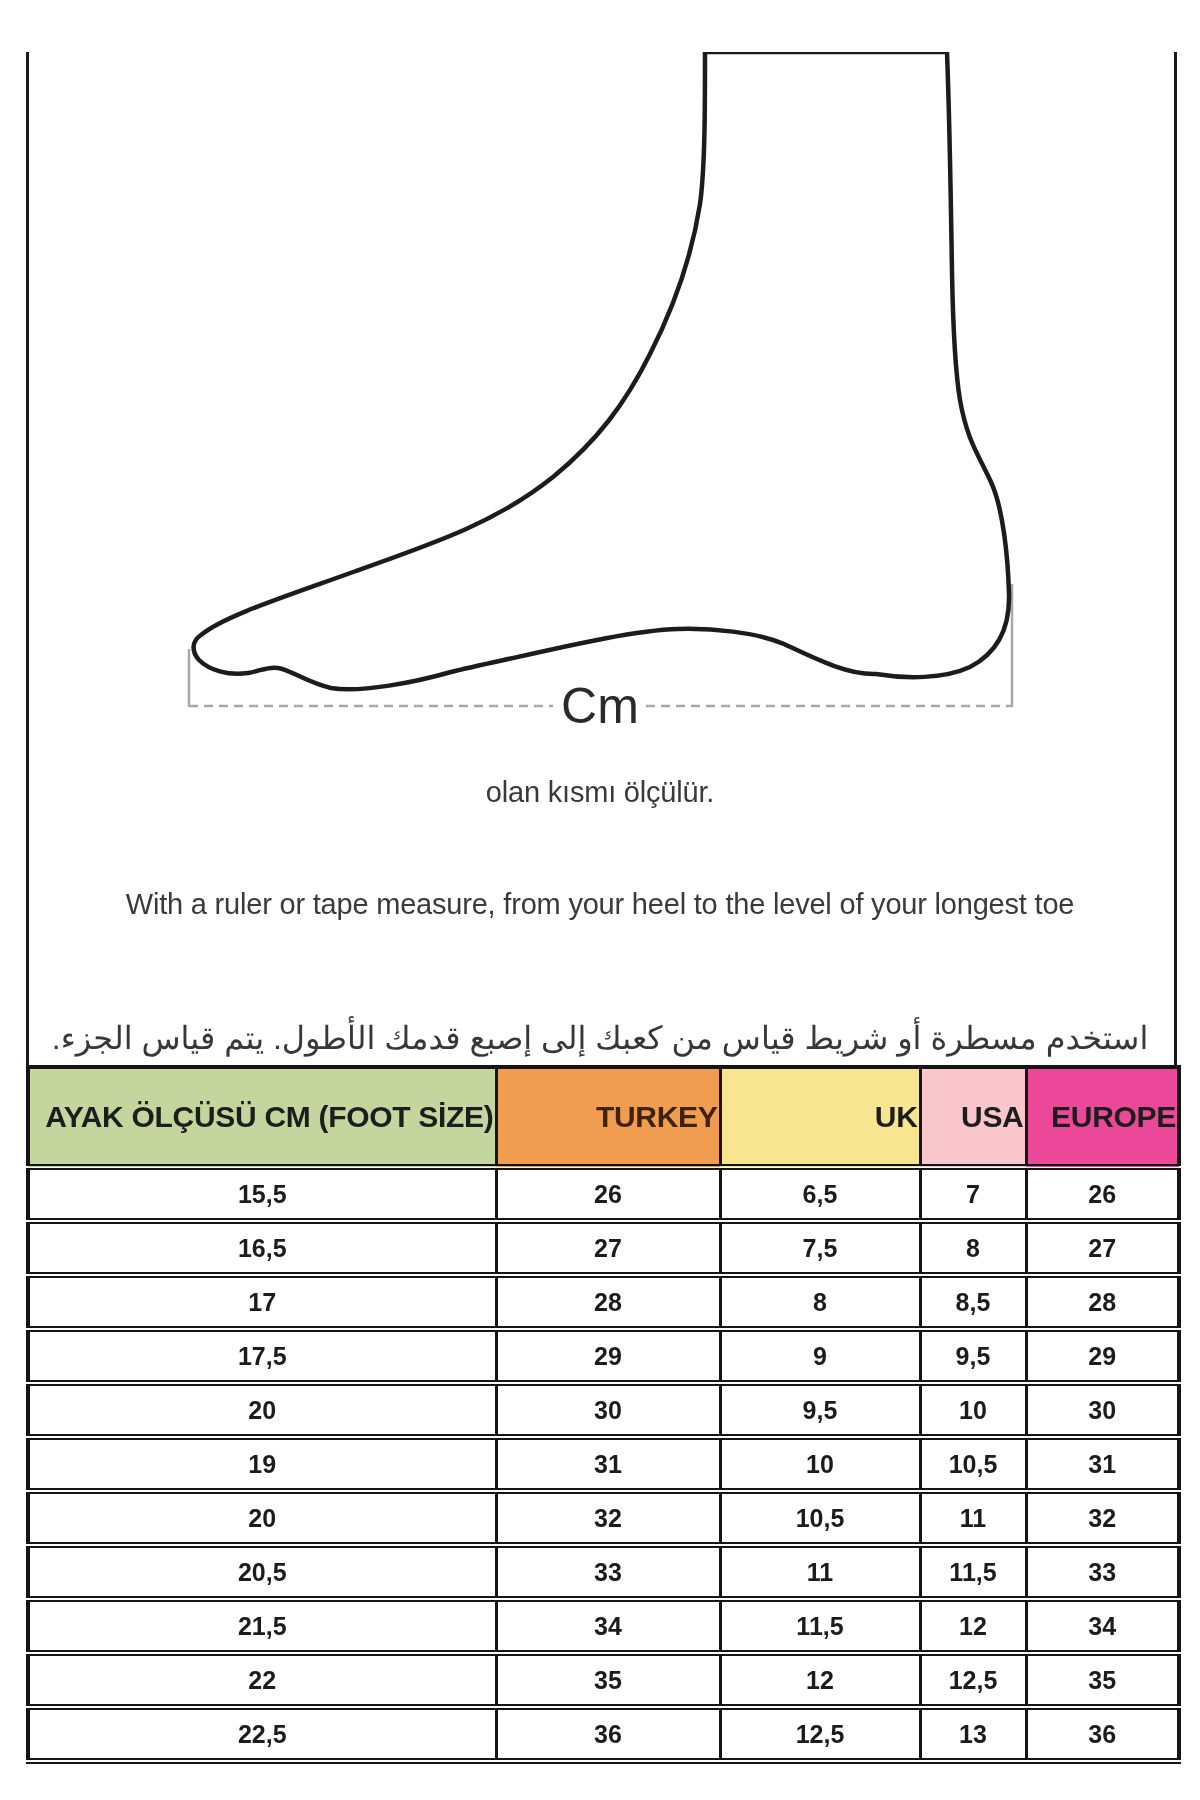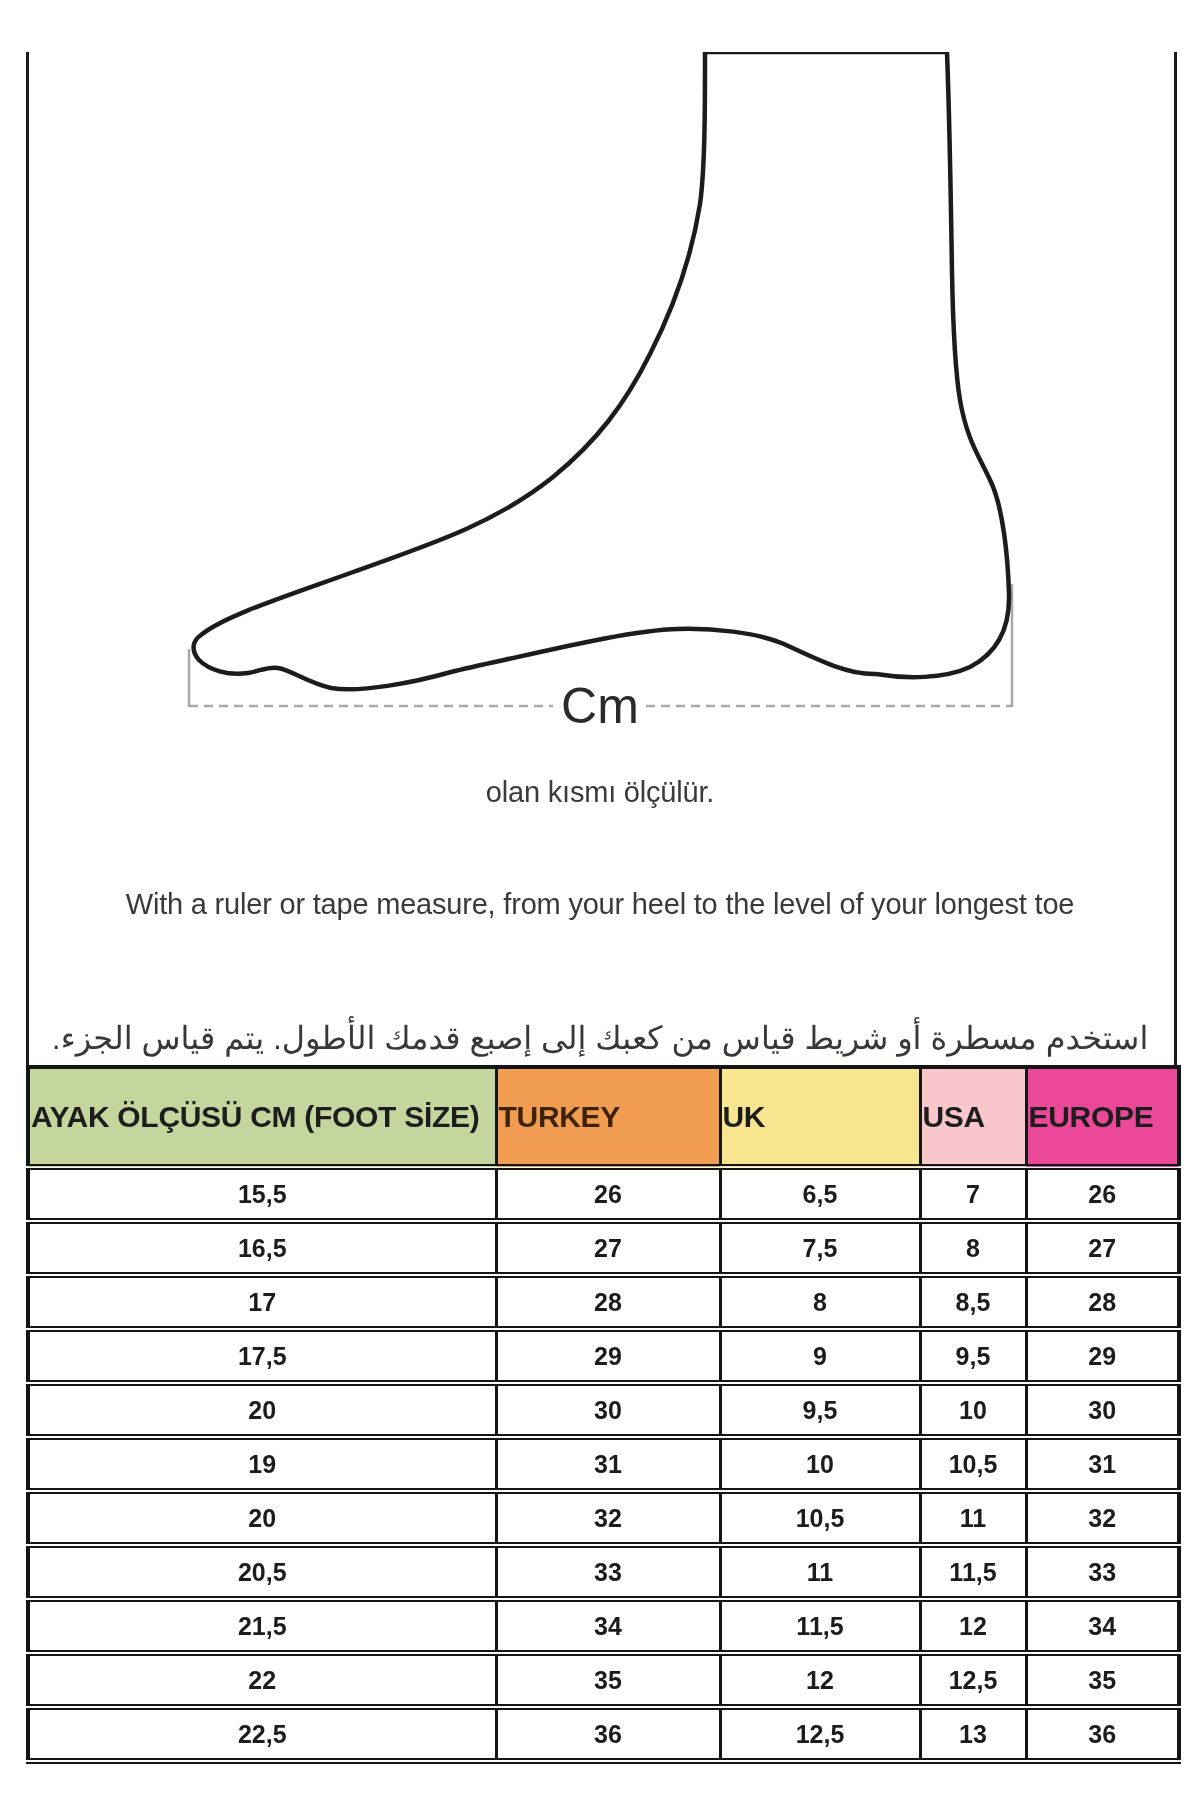--- a/index.html
+++ b/index.html
@@ -43,21 +43,21 @@
   }
   col.c0 { width:468px; }
   col.c1 { width:224px; }
   col.c2 { width:200px; }
   col.c3 { width:106px; }
   col.c4 { width:153px; }
   table[data-name="size-table"] th {
     height:93px;
     font-size:30px;
     font-weight:bold;
-    text-align:left;
+    text-align:right;
     vertical-align:middle;
     border-left:3px solid #151515;
     border-bottom:4px solid #151515;
     letter-spacing:-0.3px;
   }
   table[data-name="size-table"] td {
     height:46px;
     font-size:25px;
     font-weight:bold;
     color:#1c1c1c;

